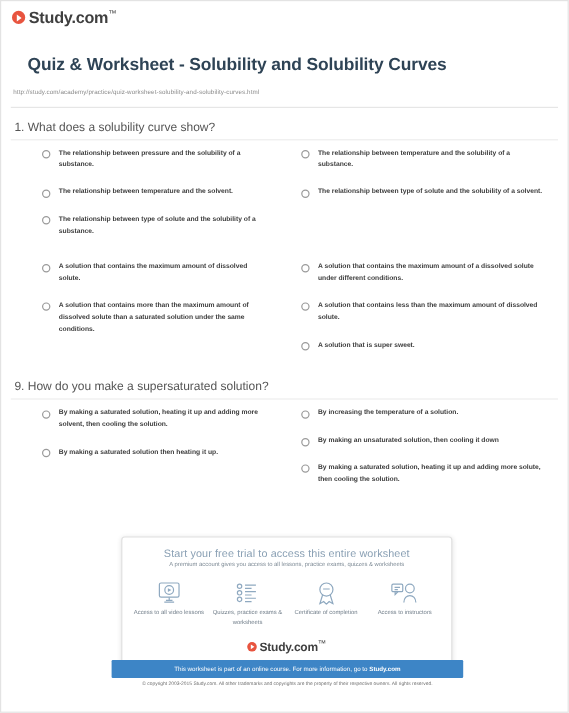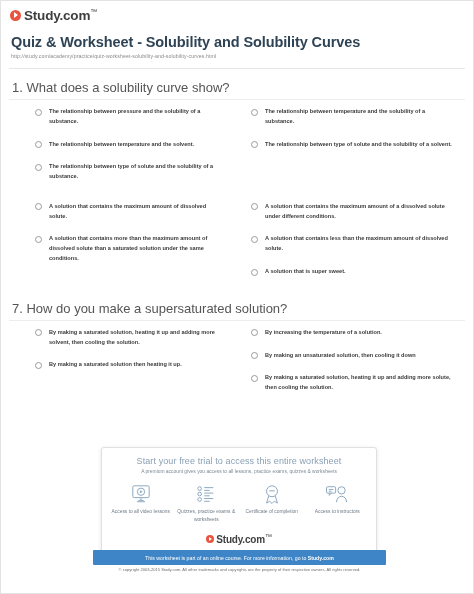--- a/index.html
+++ b/index.html
@@ -40,34 +40,34 @@
   .brand-text{
     font-size:13.5px;font-weight:700;color:#3f3f3f;
     letter-spacing:-0.2px;line-height:1;
   }
   .brand-text .tm{font-size:7px;vertical-align:super;font-weight:400;}
 
   
   .titlewrap{padding:12px 10px 0 10px;}
   .page-title{
     font-size:14.5px;font-weight:700;color:#2e4355;
-    letter-spacing:-0.1px;margin:0;
+    letter-spacing:-0.1px;margin:12px;
   }
   .page-url{
     font-size:5.2px;color:#8a8a8a;margin:3px 0 0 0;
     letter-spacing:0.1px;
   }
   .head-rule{
     margin:9px 8px 0 8px;height:1px;background:#e6e6e6;
   }
 
   
   .qblock{padding:0 8px;}
   .qtext{
-    font-size:13px;color:#555;
+    font-size:10px;color:#555;
     padding:11px 0 4px 3px;
     border-bottom:1px solid #ededed;
   }
   .answers{
     display:flex;flex-wrap:wrap;
     padding:7px 0 0 0;
   }
   .acol{width:50%;box-sizing:border-box;}
   .acol.left{padding-left:26px;padding-right:12px;}
   .acol.right{padding-left:14px;padding-right:10px;}
@@ -212,21 +212,21 @@
         </div>
         <div class="opt">
           <span class="radio"></span>
           <span class="opt-label">A solution that is super sweet.</span>
         </div>
       </div>
     </div>
   </div>
 
   <div class="qblock">
-    <div class="qtext">7. How do you make a supersaturated solution?</div>
+    <div class="qtext">9. How do you make a supersaturated solution?</div>
     <div class="answers">
       <div class="acol left">
         <div class="opt">
           <span class="radio"></span>
           <span class="opt-label">By making a saturated solution, heating it up and adding more solvent, then cooling the solution.</span>
         </div>
         <div class="opt">
           <span class="radio"></span>
           <span class="opt-label">By making a saturated solution then heating it up.</span>
         </div>

